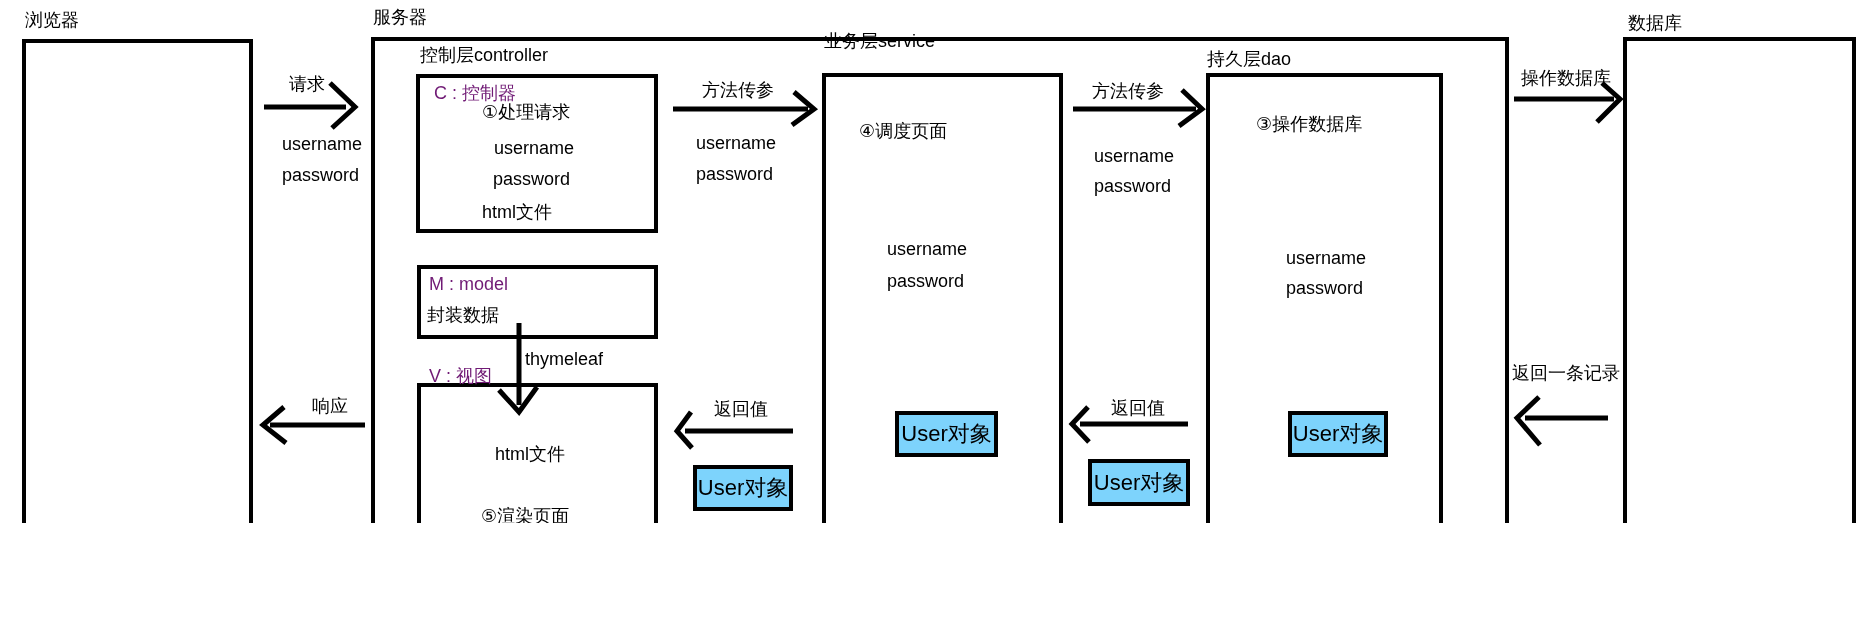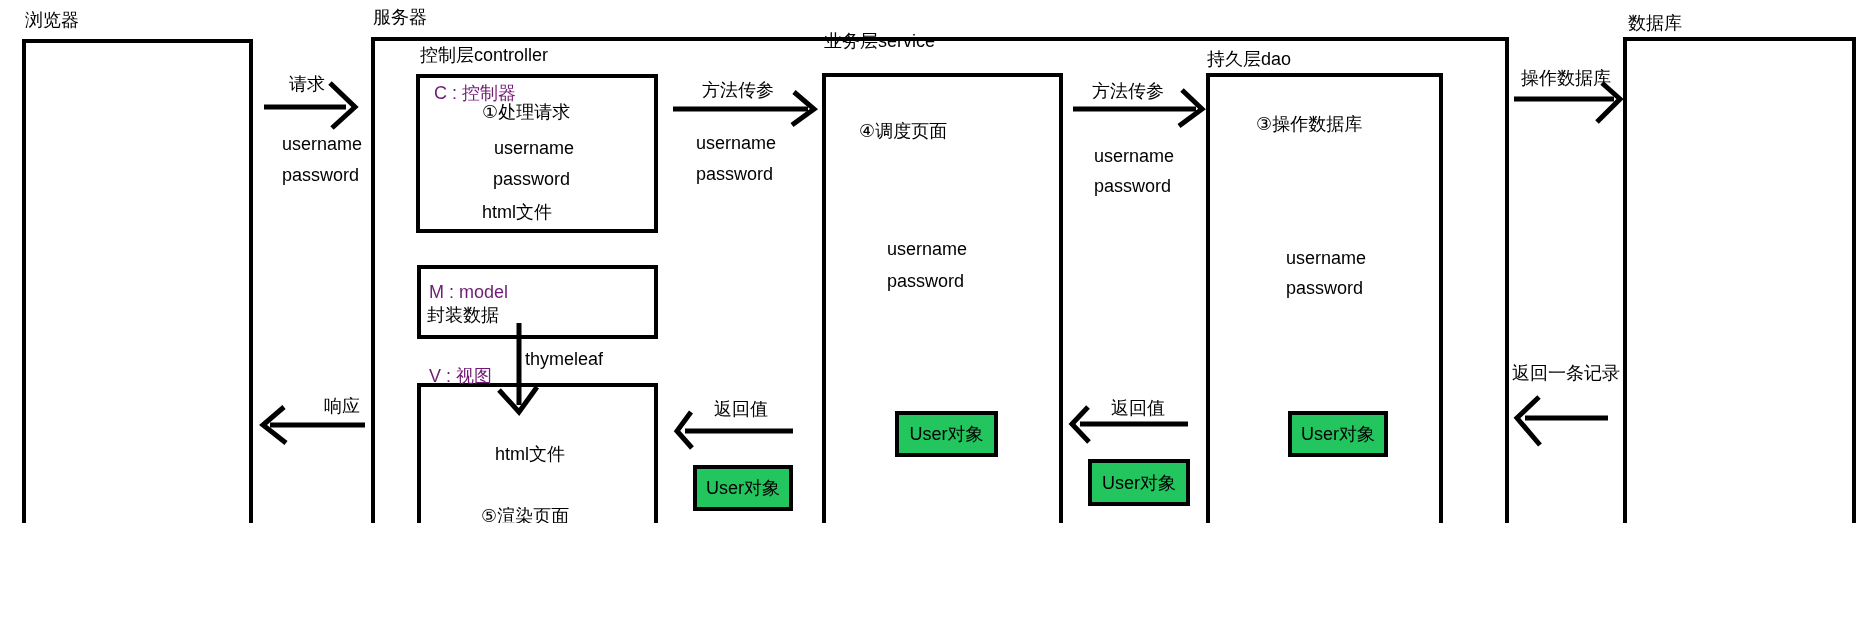--- a/index.html
+++ b/index.html
@@ -22,22 +22,22 @@
     box-sizing: border-box;
     background: transparent;
   }
   .user-box {
     position: absolute;
     border: 4px solid #000000;
     box-sizing: border-box;
     display: flex;
     align-items: center;
     justify-content: center;
-    font-size: 18px;
-    background: #22c55e;
+    font-size: 22px;
+    background: #7dd3fc;
   }
   .lbl {
     position: absolute;
     font-size: 18px;
     line-height: 1.1;
     white-space: nowrap;
   }
   .red {
     color: #701a75;
   }
@@ -70,21 +70,21 @@
 
   <div class="lbl" style="left:420px; top:46px;">控制层controller</div>
   <div class="box" style="left:416px; top:74px; width:242px; height:159px;"></div>
   <div class="lbl red" style="left:434px; top:84px;">C : 控制器</div>
   <div class="lbl" style="left:482px; top:103px;text-align:right;">①处理请求</div>
   <div class="lbl" style="left:494px; top:139px;">username</div>
   <div class="lbl" style="left:493px; top:170px;">password</div>
   <div class="lbl" style="left:482px; top:203px;">html文件</div>
 
   <div class="box" style="left:417px; top:265px; width:241px; height:74px;"></div>
-  <div class="lbl red" style="left:429px; top:275px;margin-top:8px;">M : model</div>
+  <div class="lbl red" style="left:429px; top:275px;">M : model</div>
   <div class="lbl" style="left:427px; top:306px;">封装数据</div>
 
   <div class="box" style="left:417px; top:383px; width:241px; height:180px;"></div>
   <div class="lbl red" style="left:429px; top:367px;">V : 视图</div>
   <div class="lbl" style="left:495px; top:445px;">html文件</div>
   <div class="lbl" style="left:481px; top:507px;">⑤渲染页面</div>
 
   <div class="lbl" style="left:824px; top:32px;">业务层service</div>
   <div class="box" style="left:822px; top:73px; width:241px; height:495px;"></div>
   <div class="lbl" style="left:859px; top:122px;">④调度页面</div>
@@ -113,21 +113,21 @@
   <div class="lbl" style="left:1092px; top:82px;">方法传参</div>
   <div class="lbl" style="left:1094px; top:147px;">username</div>
   <div class="lbl" style="left:1094px; top:177px;">password</div>
 
   <div class="lbl" style="left:1521px; top:69px;">操作数据库</div>
   <div class="lbl" style="left:1512px; top:364px;">返回一条记录</div>
 
   <div class="lbl" style="left:1111px; top:399px;">返回值</div>
   <div class="lbl" style="left:714px; top:400px;">返回值</div>
 
-  <div class="lbl" style="left:296px; top:397px;padding-left:28px;">响应</div>
+  <div class="lbl" style="left:284px; top:397px;padding-left:28px;">响应</div>
   <div class="lbl" style="left:525px; top:350px;">thymeleaf</div>
 
   <svg class="arrows" width="1862" height="635" viewBox="0 0 1862 635">
 
     <g>
       <line x1="264" y1="107" x2="346" y2="107"></line>
       <polyline points="330,83 355,107 332,128"></polyline>
     </g>
 
     <g>

